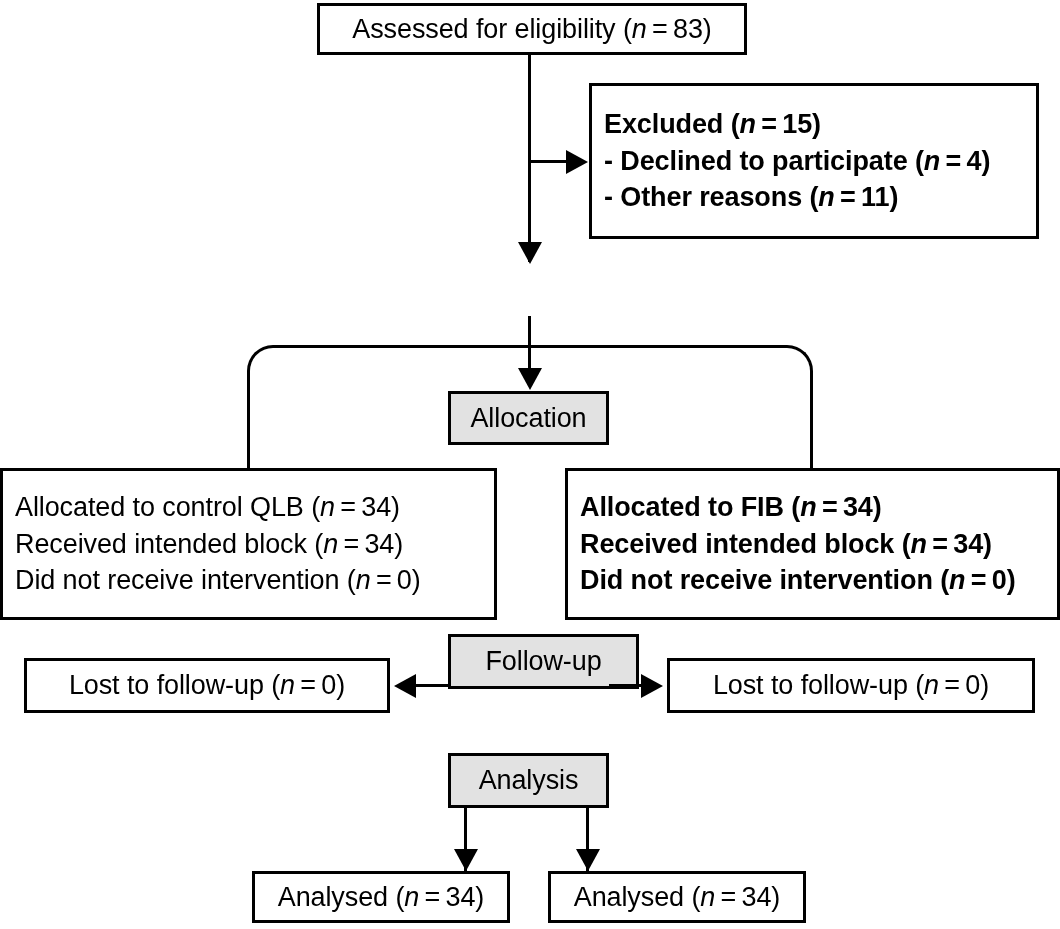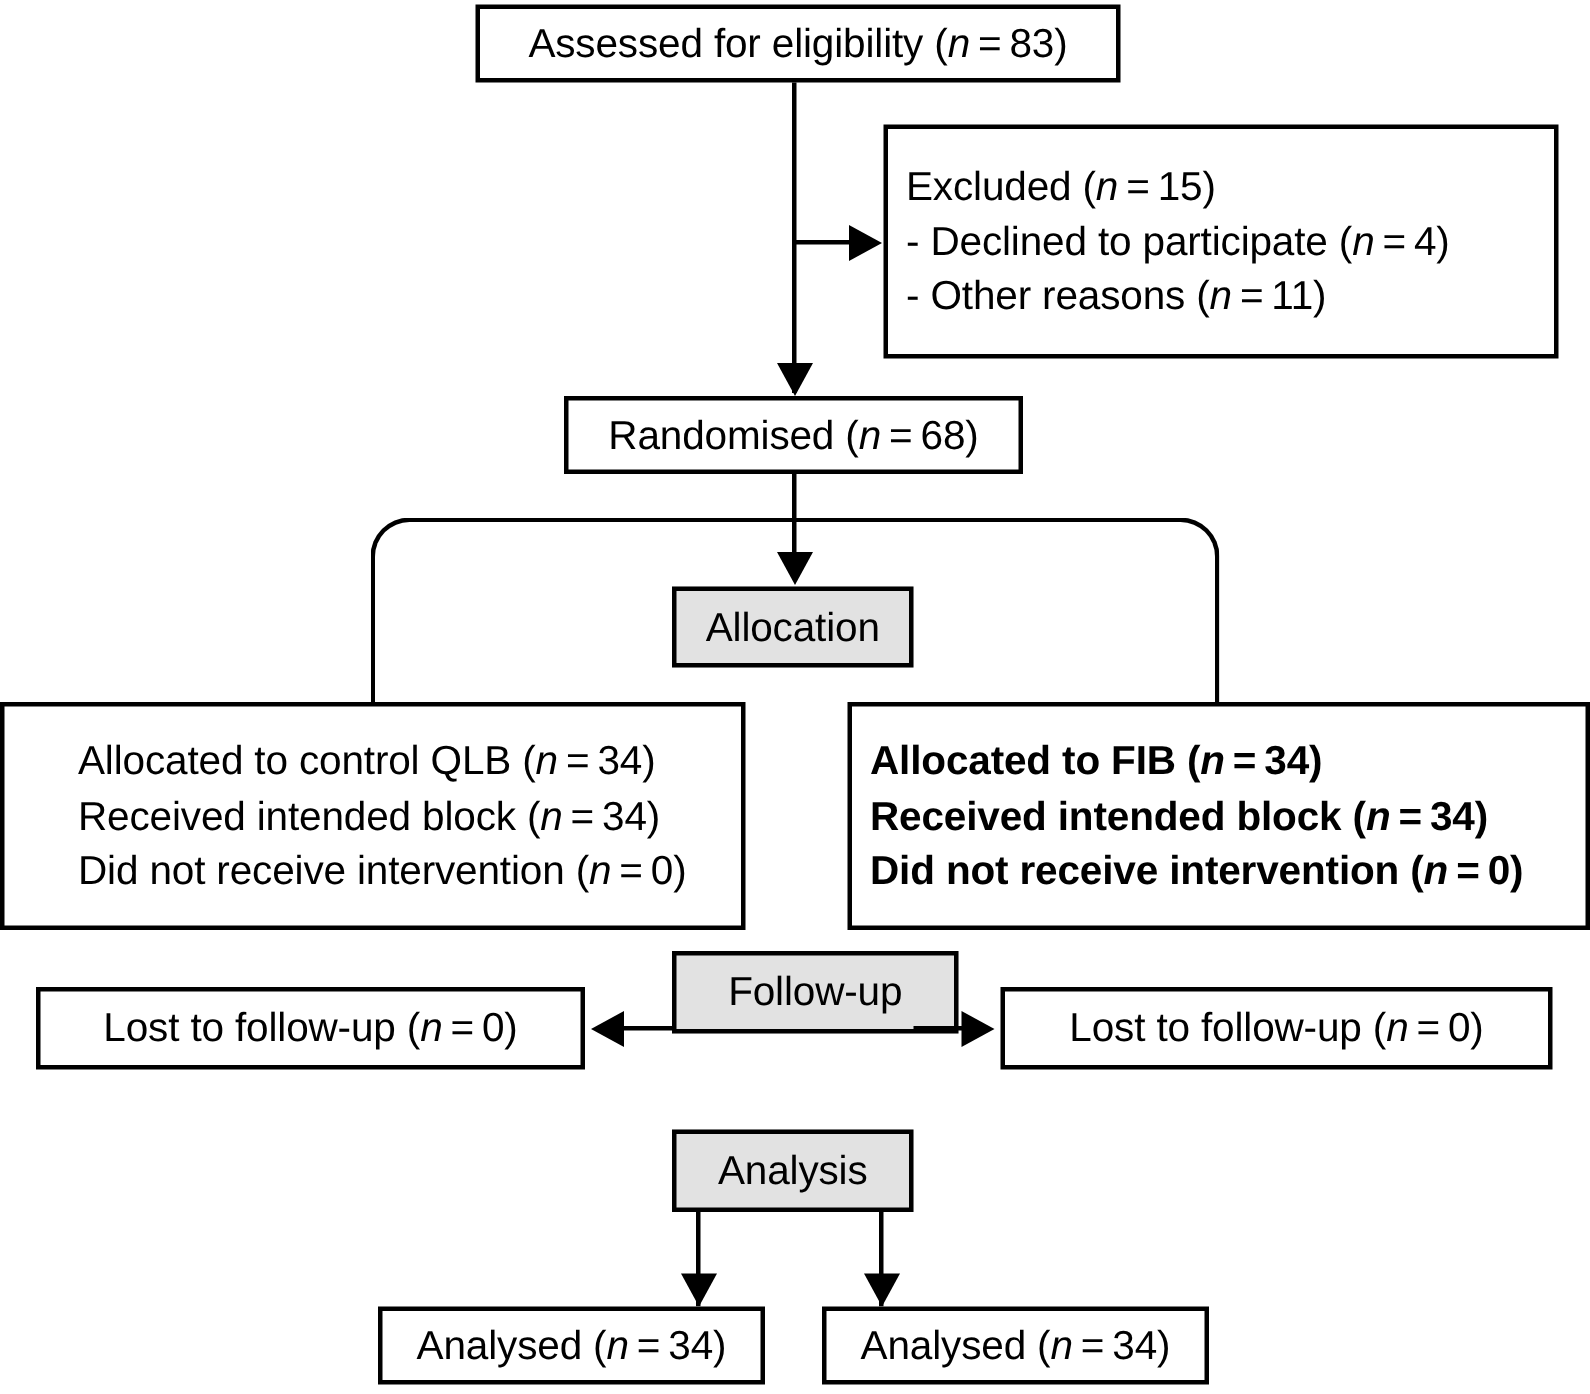--- a/index.html
+++ b/index.html
@@ -98,40 +98,37 @@
   <div class="box centered" style="left:317px; top:3px; width:430px; height:52px;">
     <div class="line">Assessed for eligibility (<span class="eqn">n</span> = 83)</div>
   </div>
 
   <div class="vline" style="left:528px; top:55px; height:207px;"></div>
   <div class="arrow-down" style="left:518px; top:242px;"></div>
 
   <div class="hline" style="left:528px; top:160px; width:42px;"></div>
   <div class="arrow-right" style="left:566px; top:150px;"></div>
 
-  <div class="box padded indent" style="left:589px; top:83px; width:450px; height:156px;">
+  <div class="box padded indent" style="left:589px; top:83px; width:450px; height:156px;font-weight:bold;">
     <div class="line">Excluded (<span class="eqn">n</span> = 15)</div>
     <div class="line sub">- Declined to participate (<span class="eqn">n</span> = 4)</div>
     <div class="line sub">- Other reasons (<span class="eqn">n</span> = 11)</div>
   </div>
 
-  <div class="box centered" style="left:376px; top:264px; width:306px; height:52px;">
-    <div class="line">Randomised (<span class="eqn">n</span> = 68)</div>
-  </div>
 
   <div class="bracket" style="left:247px; top:345px; width:566px; height:124px;"></div>
 
   <div class="vline" style="left:528px; top:316px; height:64px;"></div>
   <div class="arrow-down" style="left:518px; top:368px;"></div>
 
   <div class="box centered shaded" style="left:448px; top:391px; width:161px; height:54px;">
     <div class="line">Allocation</div>
   </div>
 
-  <div class="box padded" style="left:0px; top:468px; width:497px; height:152px;padding-left:37px;">
+  <div class="box padded" style="left:0px; top:468px; width:497px; height:152px;">
     <div class="line">Allocated to control QLB (<span class="eqn">n</span> = 34)</div>
     <div class="line">Received intended block (<span class="eqn">n</span> = 34)</div>
     <div class="line">Did not receive intervention (<span class="eqn">n</span> = 0)</div>
   </div>
 
   <div class="box padded" style="left:565px; top:468px; width:495px; height:152px;font-weight:bold;">
     <div class="line">Allocated to FIB (<span class="eqn">n</span> = 34)</div>
     <div class="line">Received intended block (<span class="eqn">n</span> = 34)</div>
     <div class="line">Did not receive intervention (<span class="eqn">n</span> = 0)</div>
   </div>

